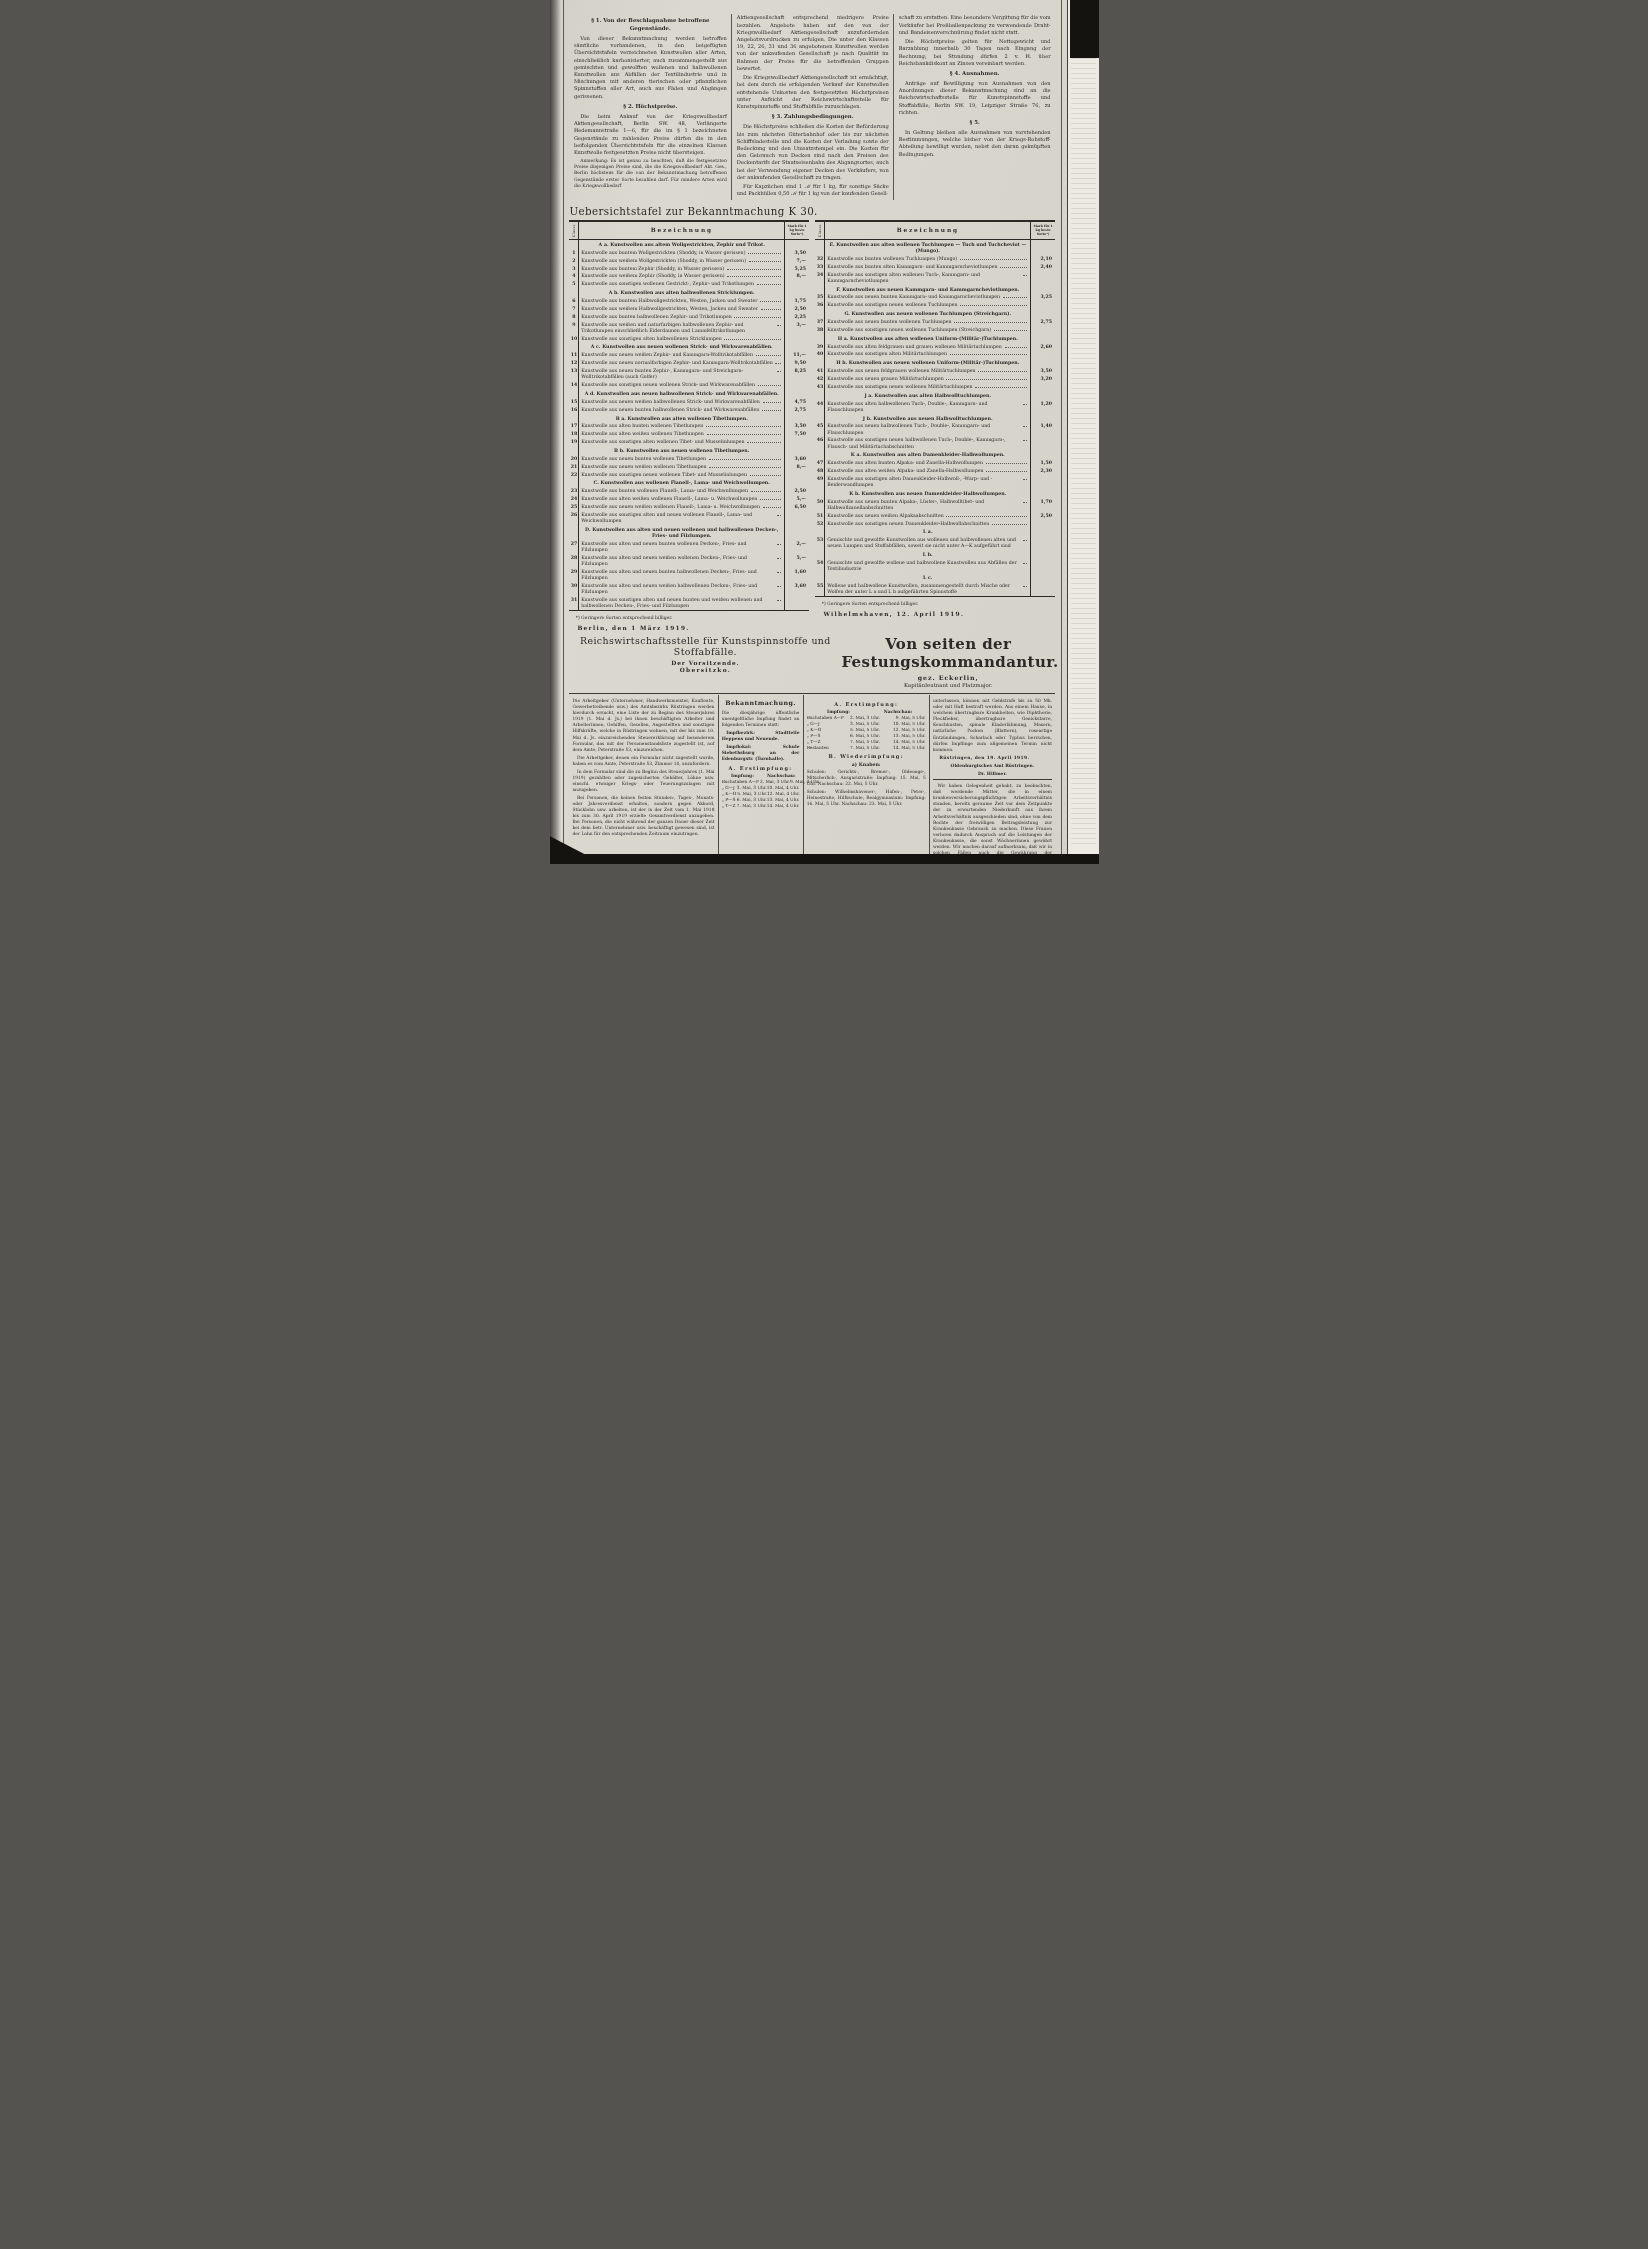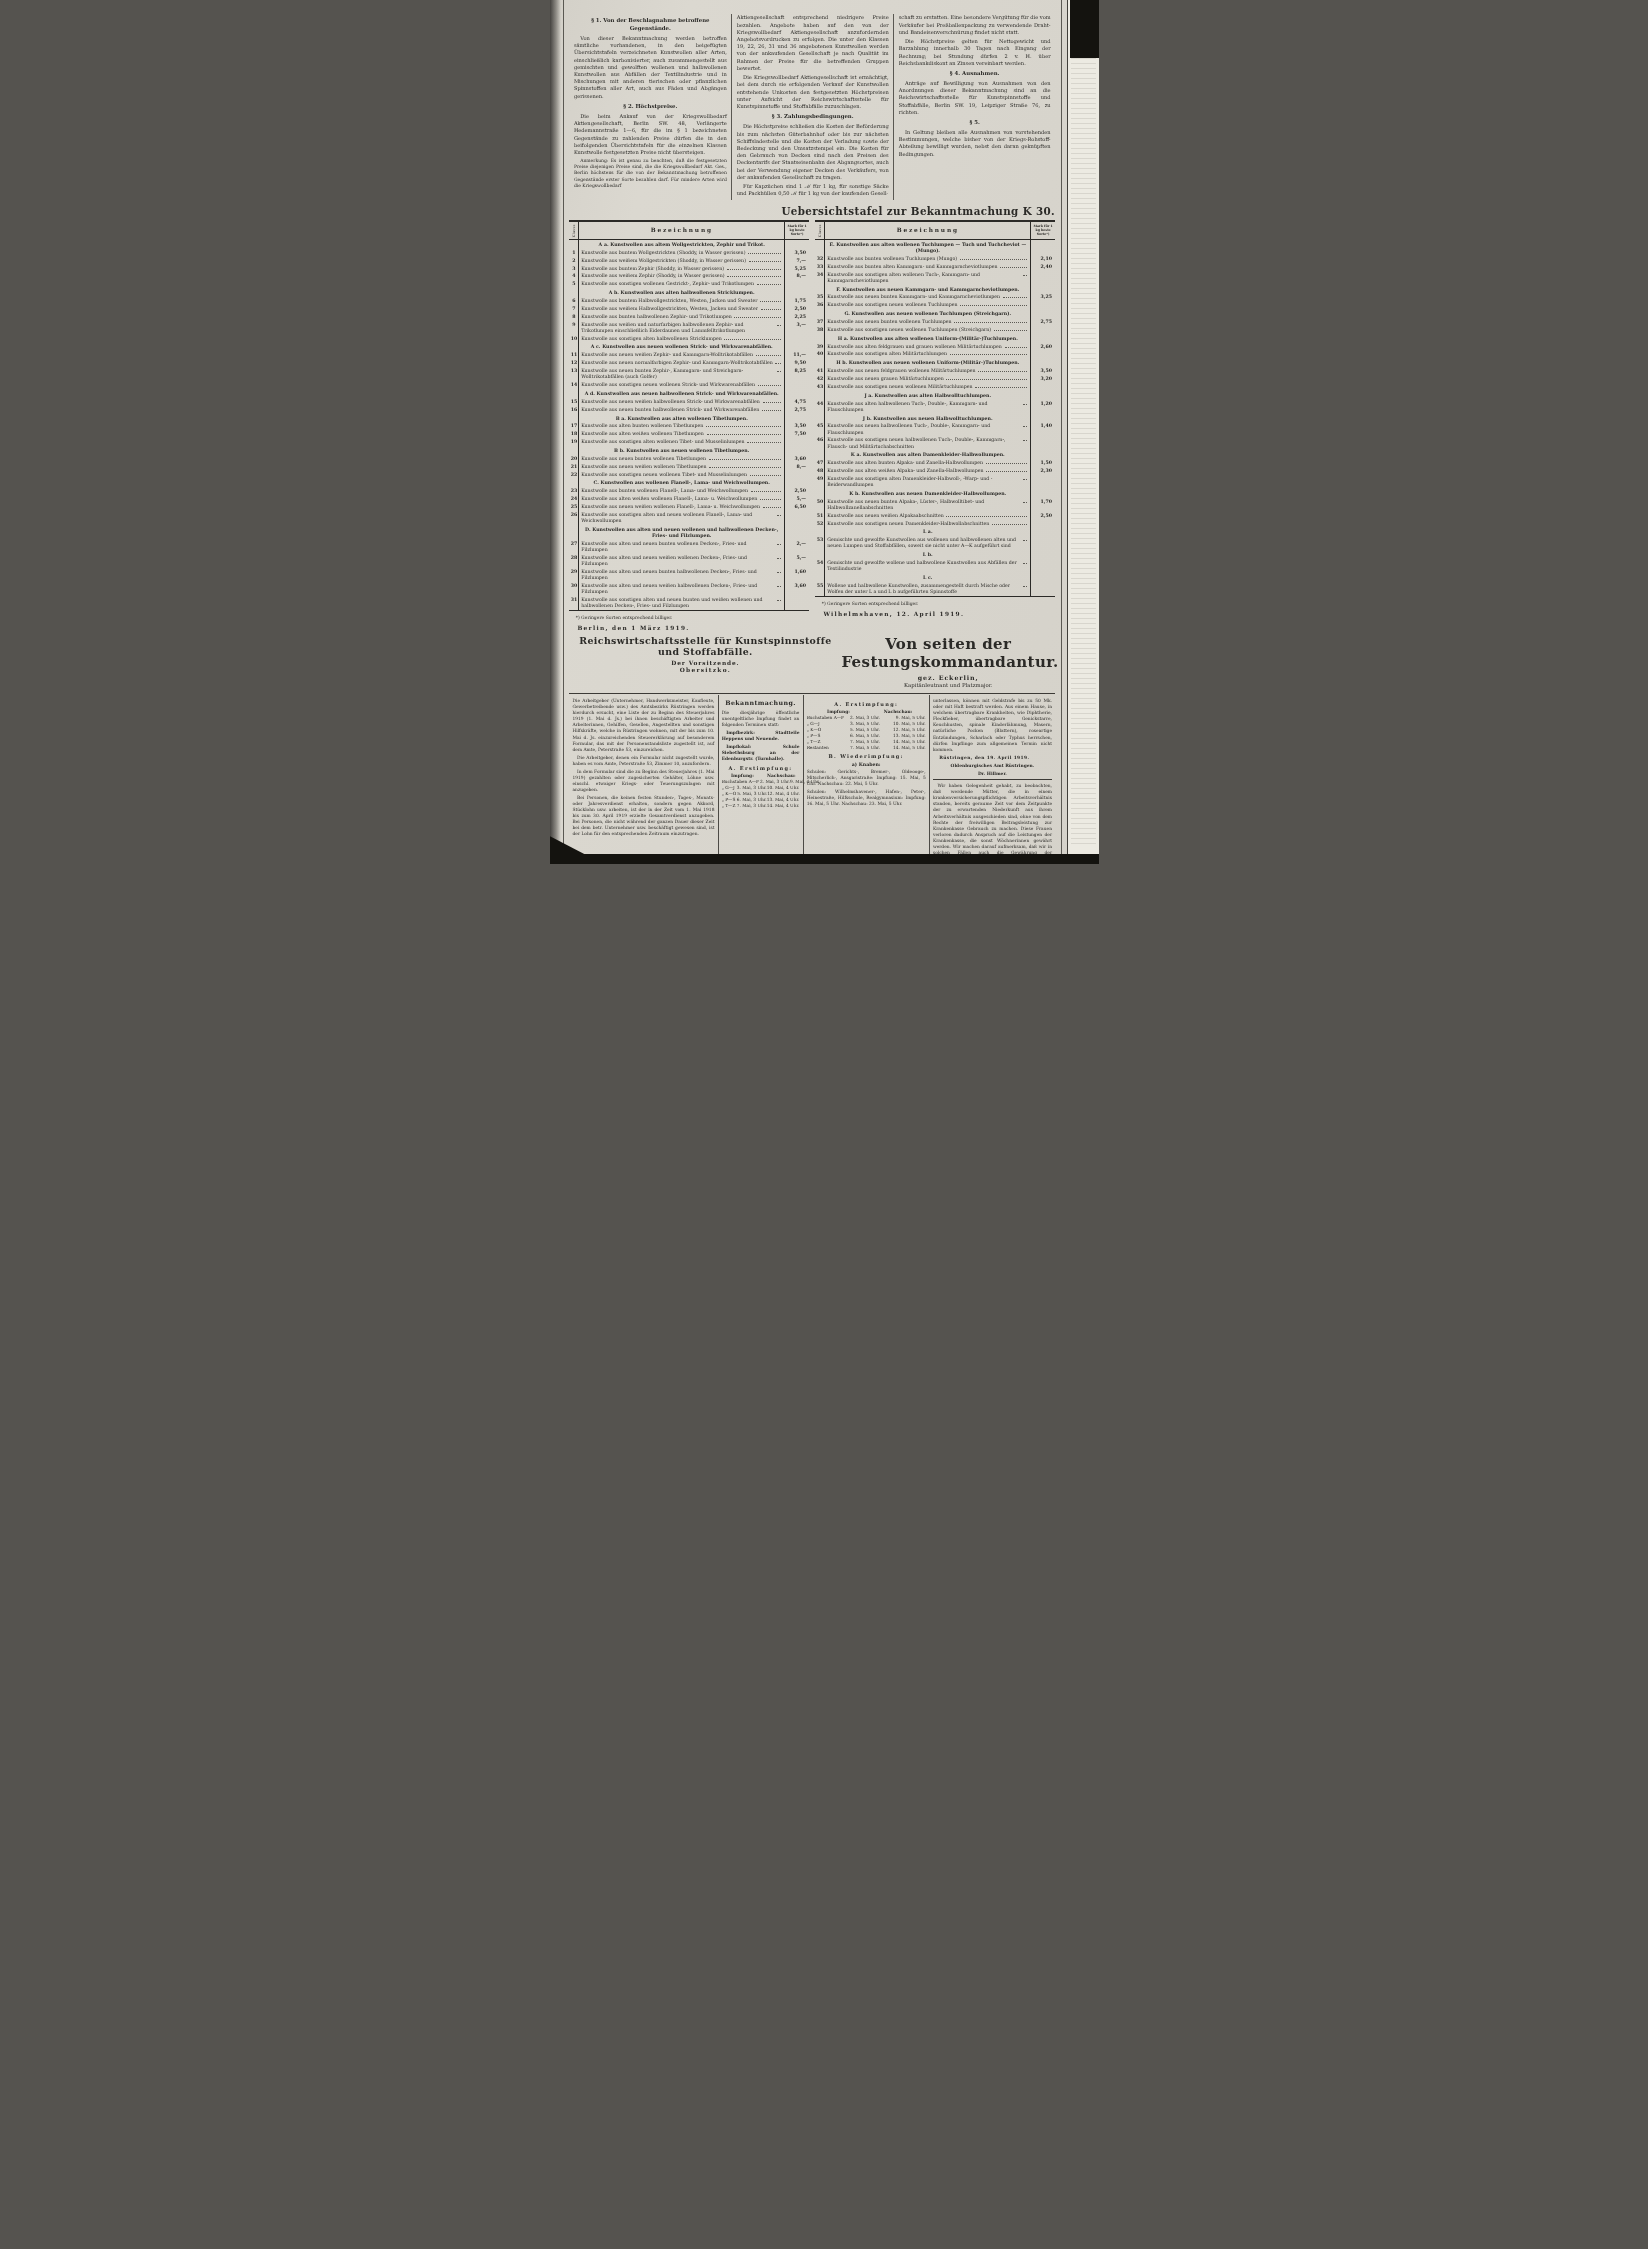--- a/index.html
+++ b/index.html
@@ -30,21 +30,21 @@
   .m-date { font-size:6.3px; font-weight:bold; margin-top:2.7px; letter-spacing:0.9px; }
   
   .intro { display:grid; grid-template-columns:1fr 1fr 1fr; margin-top:6.3px; }
   .intro-col { padding:0 4.5px; font-size:5.1px; line-height:1.42; text-align:justify; }
   .intro-col + .intro-col { border-left:0.4px solid #5a5852; }
   .intro p { margin-bottom:2.2px; text-indent:6.3px; }
   .intro p.noindent { text-indent:0; }
   .intro h4 { font-size:5.4px; text-align:center; margin:3.1px 0 2.2px; }
   .intro .note { font-size:4.5px; line-height:1.35; }
   
-  .tbl-heading { text-align:right; font-size:10.3px; font-weight:bold; margin:5.4px 0 2.7px; letter-spacing:0.4px; }
+  .tbl-heading { text-align:left; font-size:10.3px; font-weight:normal; margin:5.4px 0 2.7px; letter-spacing:0.4px; }
   .tbl-wrap { display:grid; grid-template-columns:1fr 1fr; column-gap:6.3px; }
   .thalf { border-top:2.2px double #2b2a27; }
   .thead { display:grid; grid-template-columns:10px 1fr 25px; border-bottom:0.9px solid #2b2a27; }
   .thc { padding:1.8px 0.9px; display:flex; align-items:center; justify-content:center; text-align:center; }
   .thc-klasse { border-right:0.4px solid #2b2a27; }
   .thc-klasse span { writing-mode:vertical-rl; transform:rotate(180deg); font-size:3.4px; letter-spacing:0.4px; }
   .thc-bez { font-size:5.8px; font-weight:bold; letter-spacing:1.8px; }
   .thc-mark { border-left:0.4px solid #2b2a27; font-size:3.2px; line-height:1.25; font-weight:bold; }
   .tbody { }
   .trow { display:grid; grid-template-columns:10px 1fr 25px; font-size:4.7px; line-height:1.3; }
@@ -52,21 +52,21 @@
   .tc-text { padding:0.9px 1.8px; display:flex; align-items:baseline; }
   .tc-text .tx { }
   .leader { flex:1; min-width:4.5px; margin:0 0.9px 1.3px 2.7px; border-bottom:0.7px dotted #5d5b55; }
   .tc-price { border-left:0.4px solid #2b2a27; text-align:right; padding:0.9px 3.1px 0.9px 0.9px; font-weight:bold; }
   .group-row .tc-text { justify-content:center; font-weight:bold; text-align:center; padding-top:1.8px; }
   .tfoot { border-top:0.9px solid #2b2a27; font-size:4.5px; padding:3.6px 2.7px 0.9px 6.3px; }
   .t-dateline { font-size:5.8px; font-weight:bold; letter-spacing:1.3px; padding:4.5px 0 1.8px 8px; }
   
   .sigs { display:grid; grid-template-columns:56% 44%; margin-top:2.7px; padding-bottom:4.5px; border-bottom:0.9px solid #3c3a36; }
   .sig-l { text-align:center; }
-  .sig-l .org { font-size:9.4px; font-weight:bold; letter-spacing:0.4px; }
+  .sig-l .org { font-size:9.4px; font-weight:normal; letter-spacing:0.4px; }
   .sig-l .role { font-size:5.8px; font-weight:bold; margin-top:2.2px; letter-spacing:0.9px; }
   .sig-l .name { font-size:5.8px; font-weight:bold; margin-top:1.3px; letter-spacing:1.3px; }
   .sig-r { text-align:center; }
   .sig-r .org { font-size:15px; font-weight:bold; letter-spacing:0.4px; }
   .sig-r .name { font-size:6.3px; font-weight:bold; margin-top:2.7px; letter-spacing:0.9px; }
   .sig-r .role { font-size:5.4px; margin-top:0.9px; }
   
   .bottom { display:grid; grid-template-columns:30.5% 17.5% 26% 26%; margin-top:1.8px; }
   .bcol { padding:2.7px 3.1px; font-size:4.4px; line-height:1.38; text-align:justify; }
   .bcol + .bcol { border-left:0.4px solid #4c4a45; }

